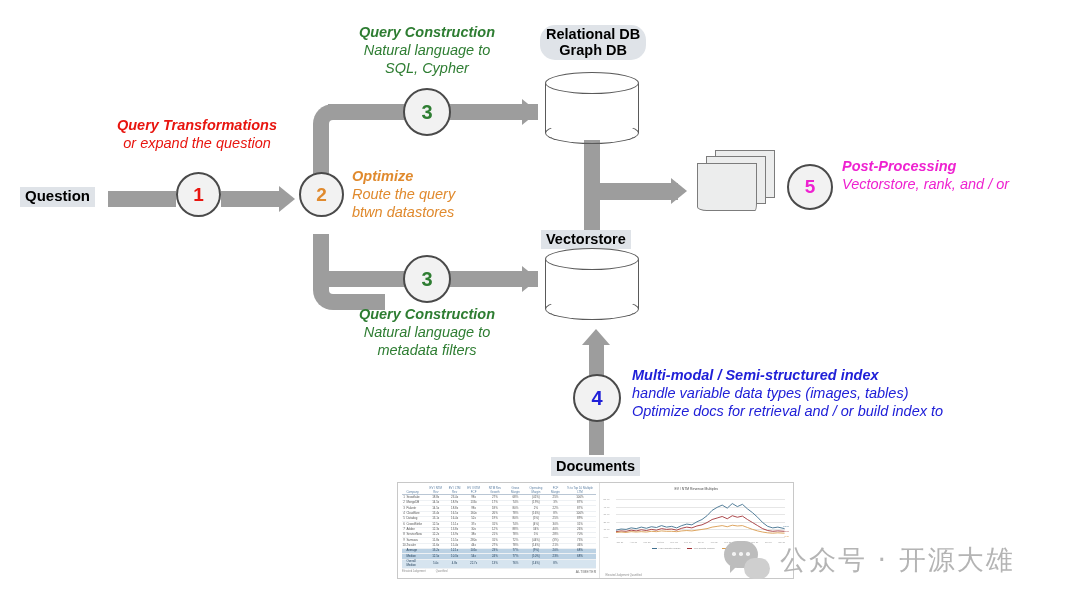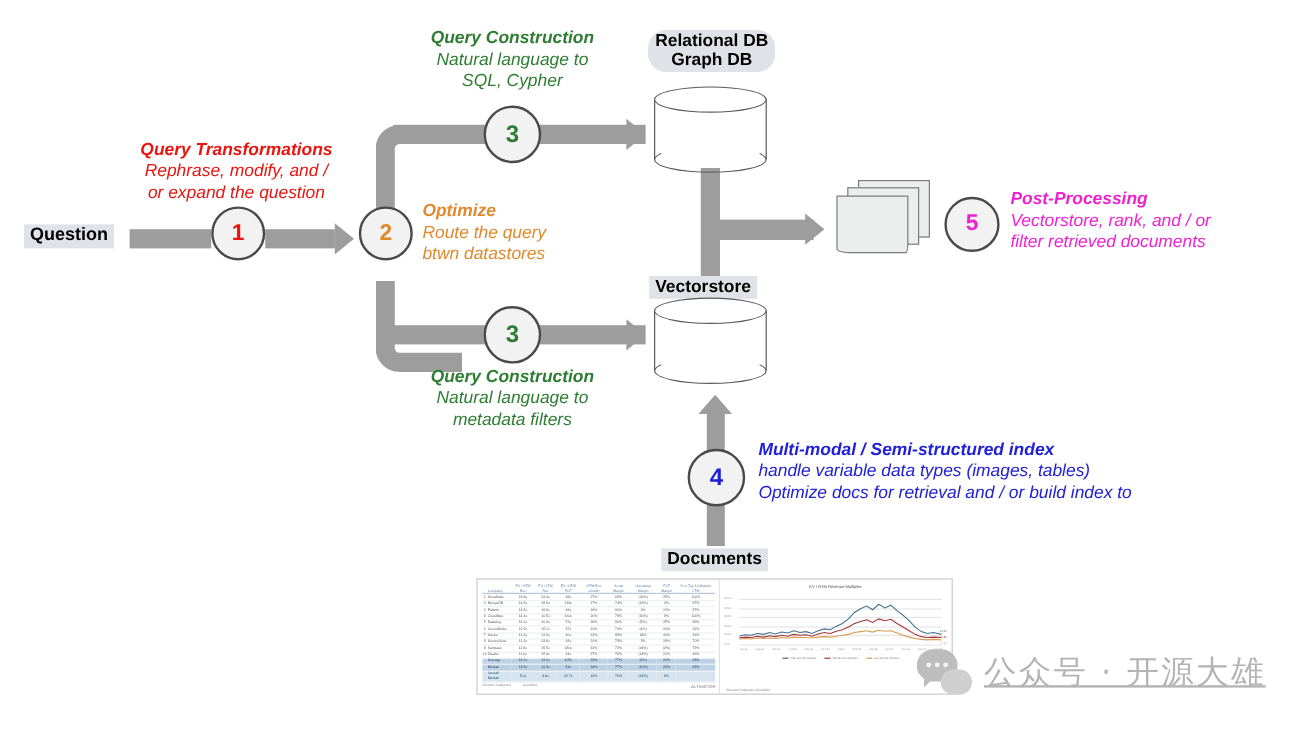--- a/index.html
+++ b/index.html
@@ -219,21 +219,20 @@
   <div class="abs step-circle" style="left:403px; top:88px; width:48px; height:48px; font-size:20px; color:#2e7d32;">3</div>
 
   <div class="abs step-circle" style="left:403px; top:255px; width:48px; height:48px; font-size:20px; color:#2e7d32;">3</div>
 
   <div class="abs step-circle" style="left:573px; top:374px; width:48px; height:48px; font-size:20px; color:#2020d8;">4</div>
 
   <div class="abs step-circle" style="left:787px; top:164px; width:46px; height:46px; font-size:19px; color:#ee22d0;">5</div>
 
   <div class="abs annot center" style="left:106px; top:117px; width:182px; font-size:14.5px; color:#e8150f;">
     <span class="head">Query Transformations</span>
-    <span class="body">Rephrase, modify, and /</span>
     <span class="body">or expand the question</span>
   </div>
 
   <div class="abs annot left" style="left:352px; top:168px; font-size:14.5px; color:#e08a2e;">
     <span class="head">Optimize</span>
     <span class="body">Route the query</span>
     <span class="body">btwn datastores</span>
   </div>
 
   <div class="abs annot center" style="left:337px; top:24px; width:180px; font-size:14.5px; color:#2e7d32;">
@@ -250,21 +249,20 @@
 
   <div class="abs annot left" style="left:632px; top:367px; font-size:14.5px; color:#2020d8;">
     <span class="head">Multi-modal / Semi-structured index</span>
     <span class="body">handle variable data types (images, tables)</span>
     <span class="body">Optimize docs for retrieval and / or build index to</span>
   </div>
 
   <div class="abs annot left" style="left:842px; top:158px; font-size:14.5px; color:#ee22d0;">
     <span class="head">Post-Processing</span>
     <span class="body">Vectorstore, rank, and / or</span>
-    <span class="body">filter retrieved documents</span>
   </div>
 
   <div class="thumb" style="left:397px; top:482px; width:395px; height:95px;">
 
     <div class="thumb-left">
       <table class="mini">
         <thead>
           <tr>
             <th style="width:2%"></th>
             <th style="text-align:left">Company</th>
@@ -493,21 +491,21 @@
         <div class="legend-row">
           <span><i style="border-color:#41708f"></i><span>High Growth Median</span></span>
           <span><i style="border-color:#a33438"></i><span>Mid Growth Median</span></span>
           <span><i style="border-color:#d99b4e"></i><span>Low Growth Median</span></span>
         </div>
       </div>
       <div style="font-size:2.6px; color:#8d8d8d; position:absolute; left:5px; bottom:1.5px;">Elevated Judgement Quantified</div>
     </div>
   </div>
 
-  <div class="watermark" style="left:764px; top:541px;text-decoration:underline;">
+  <div class="watermark" style="left:724px; top:541px;">
     <span class="wm-bubble">
       <span class="b1">
         <span class="dot" style="left:8px; top:11px;"></span>
         <span class="dot" style="left:15px; top:11px;"></span>
         <span class="dot" style="left:22px; top:11px;"></span>
       </span>
       <span class="b2"></span>
     </span>
     <span>公众号 · 开源大雄</span>
   </div>

